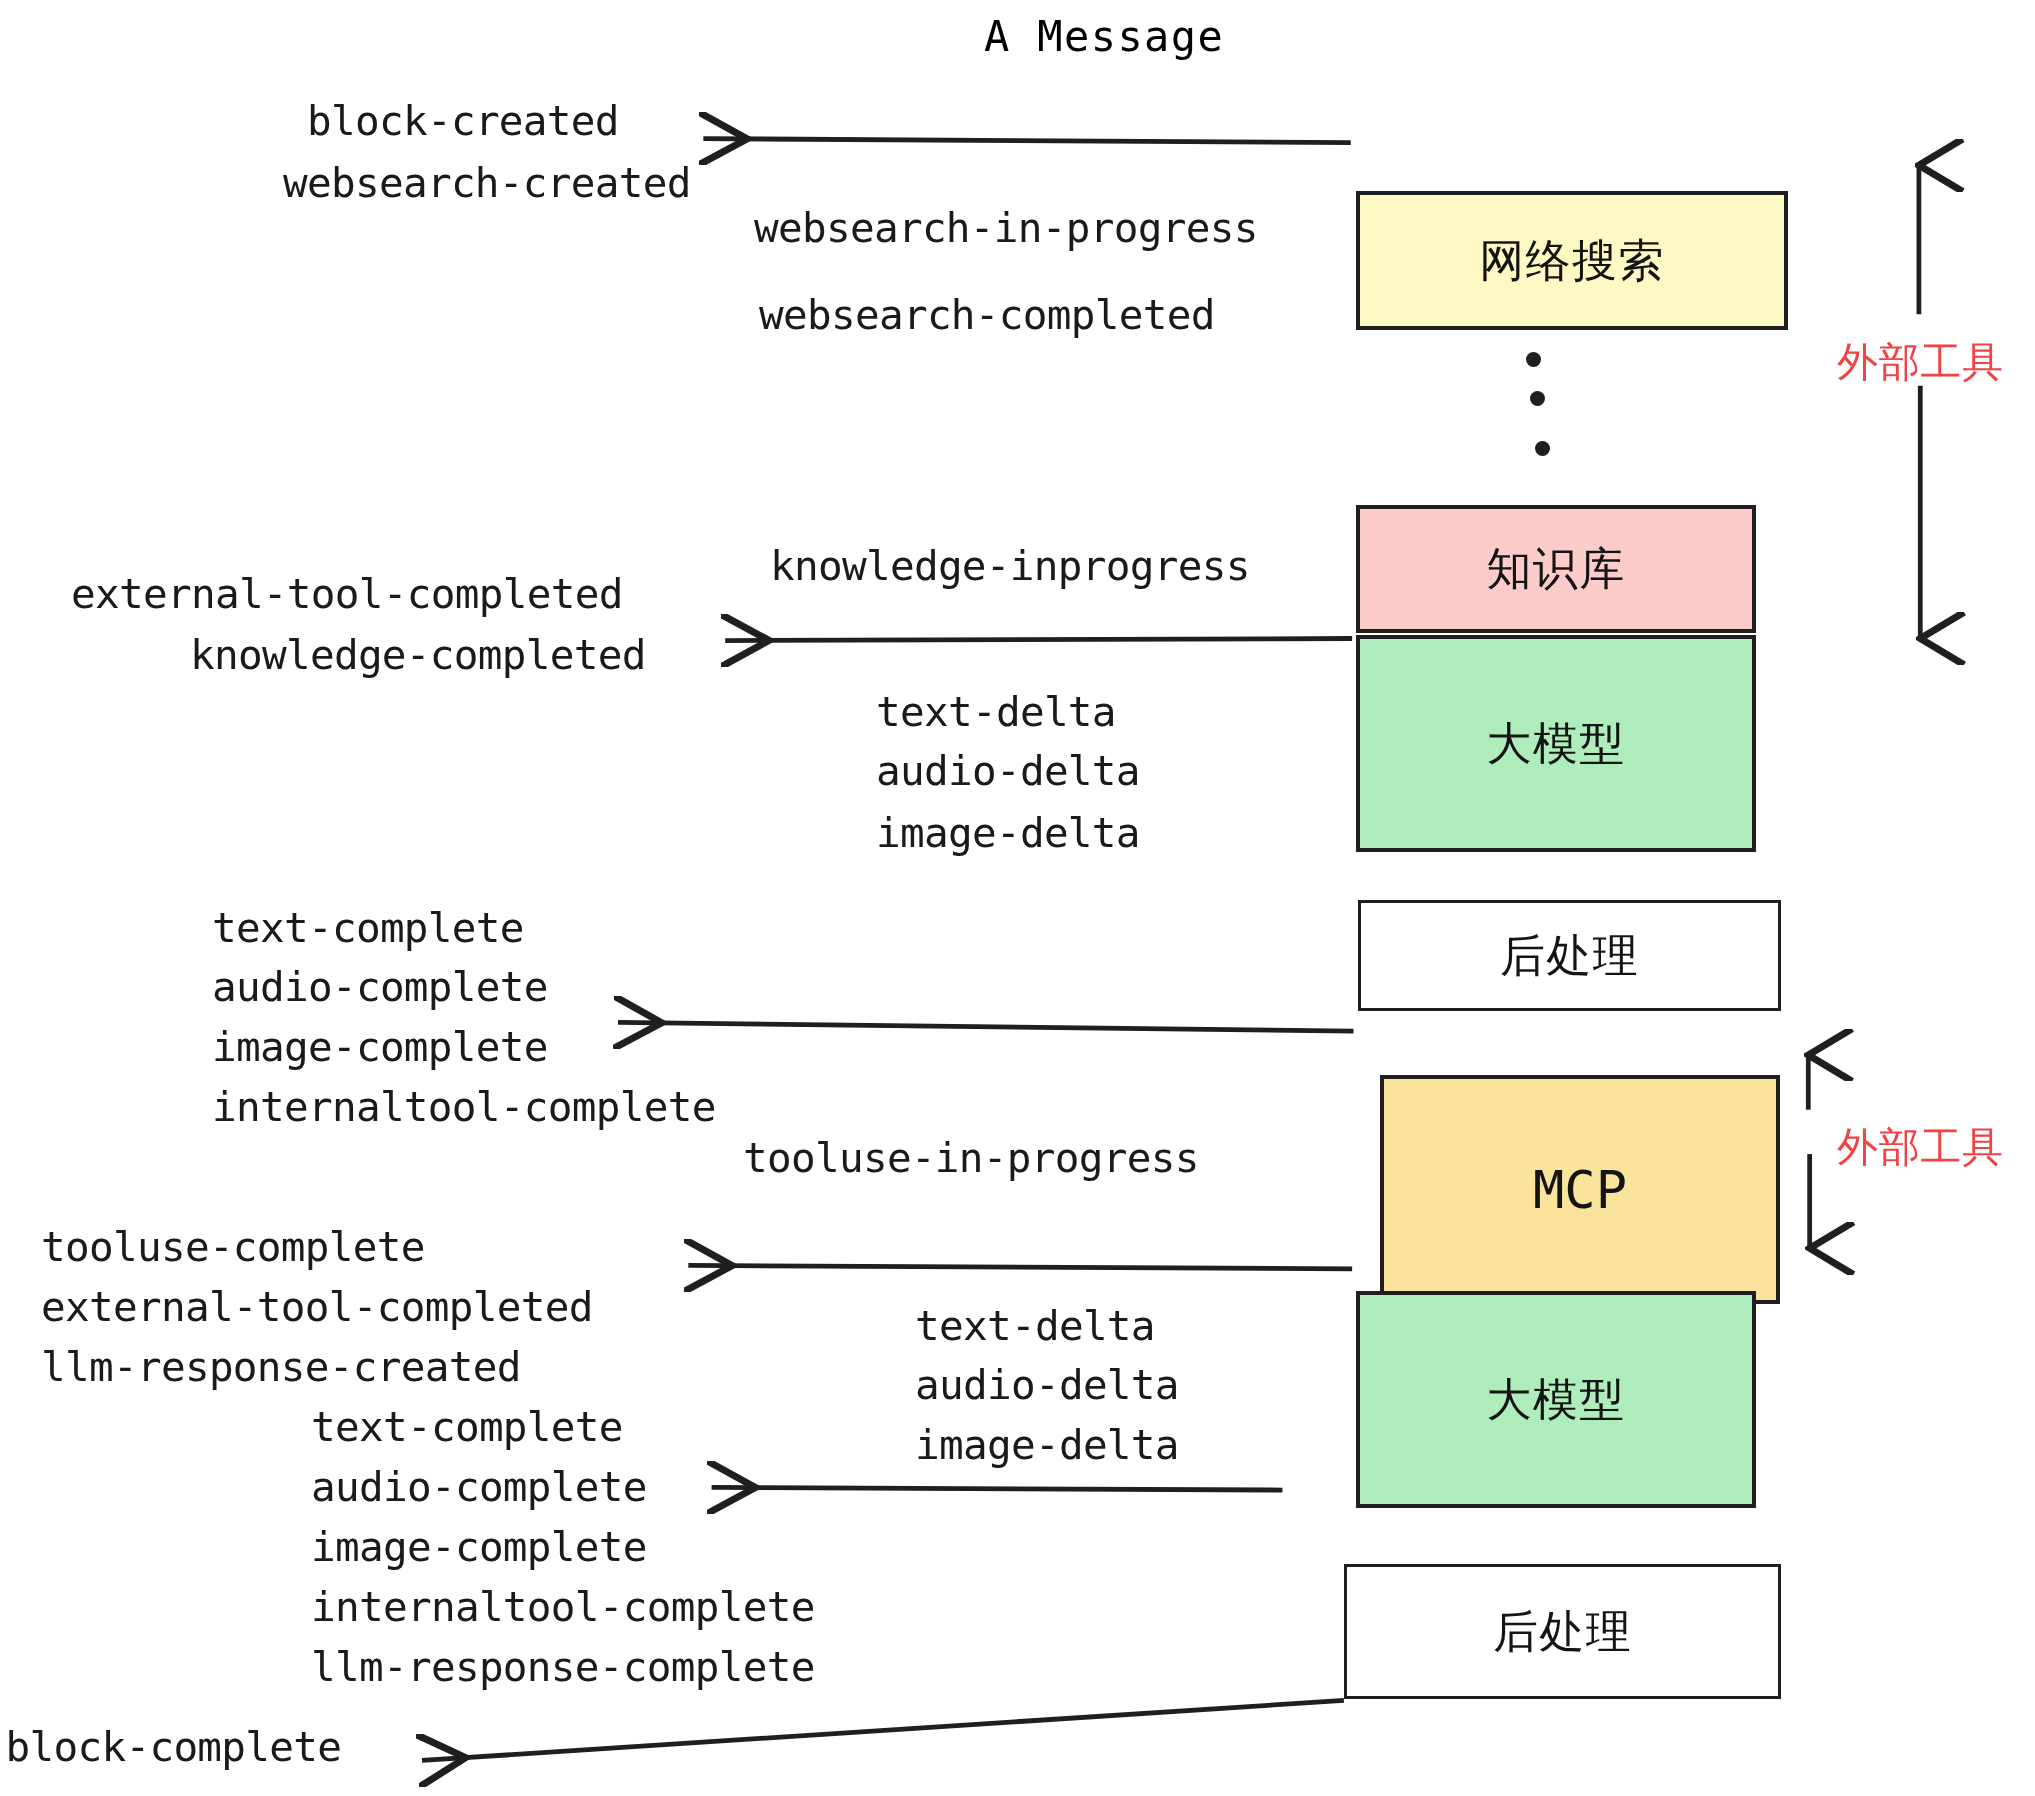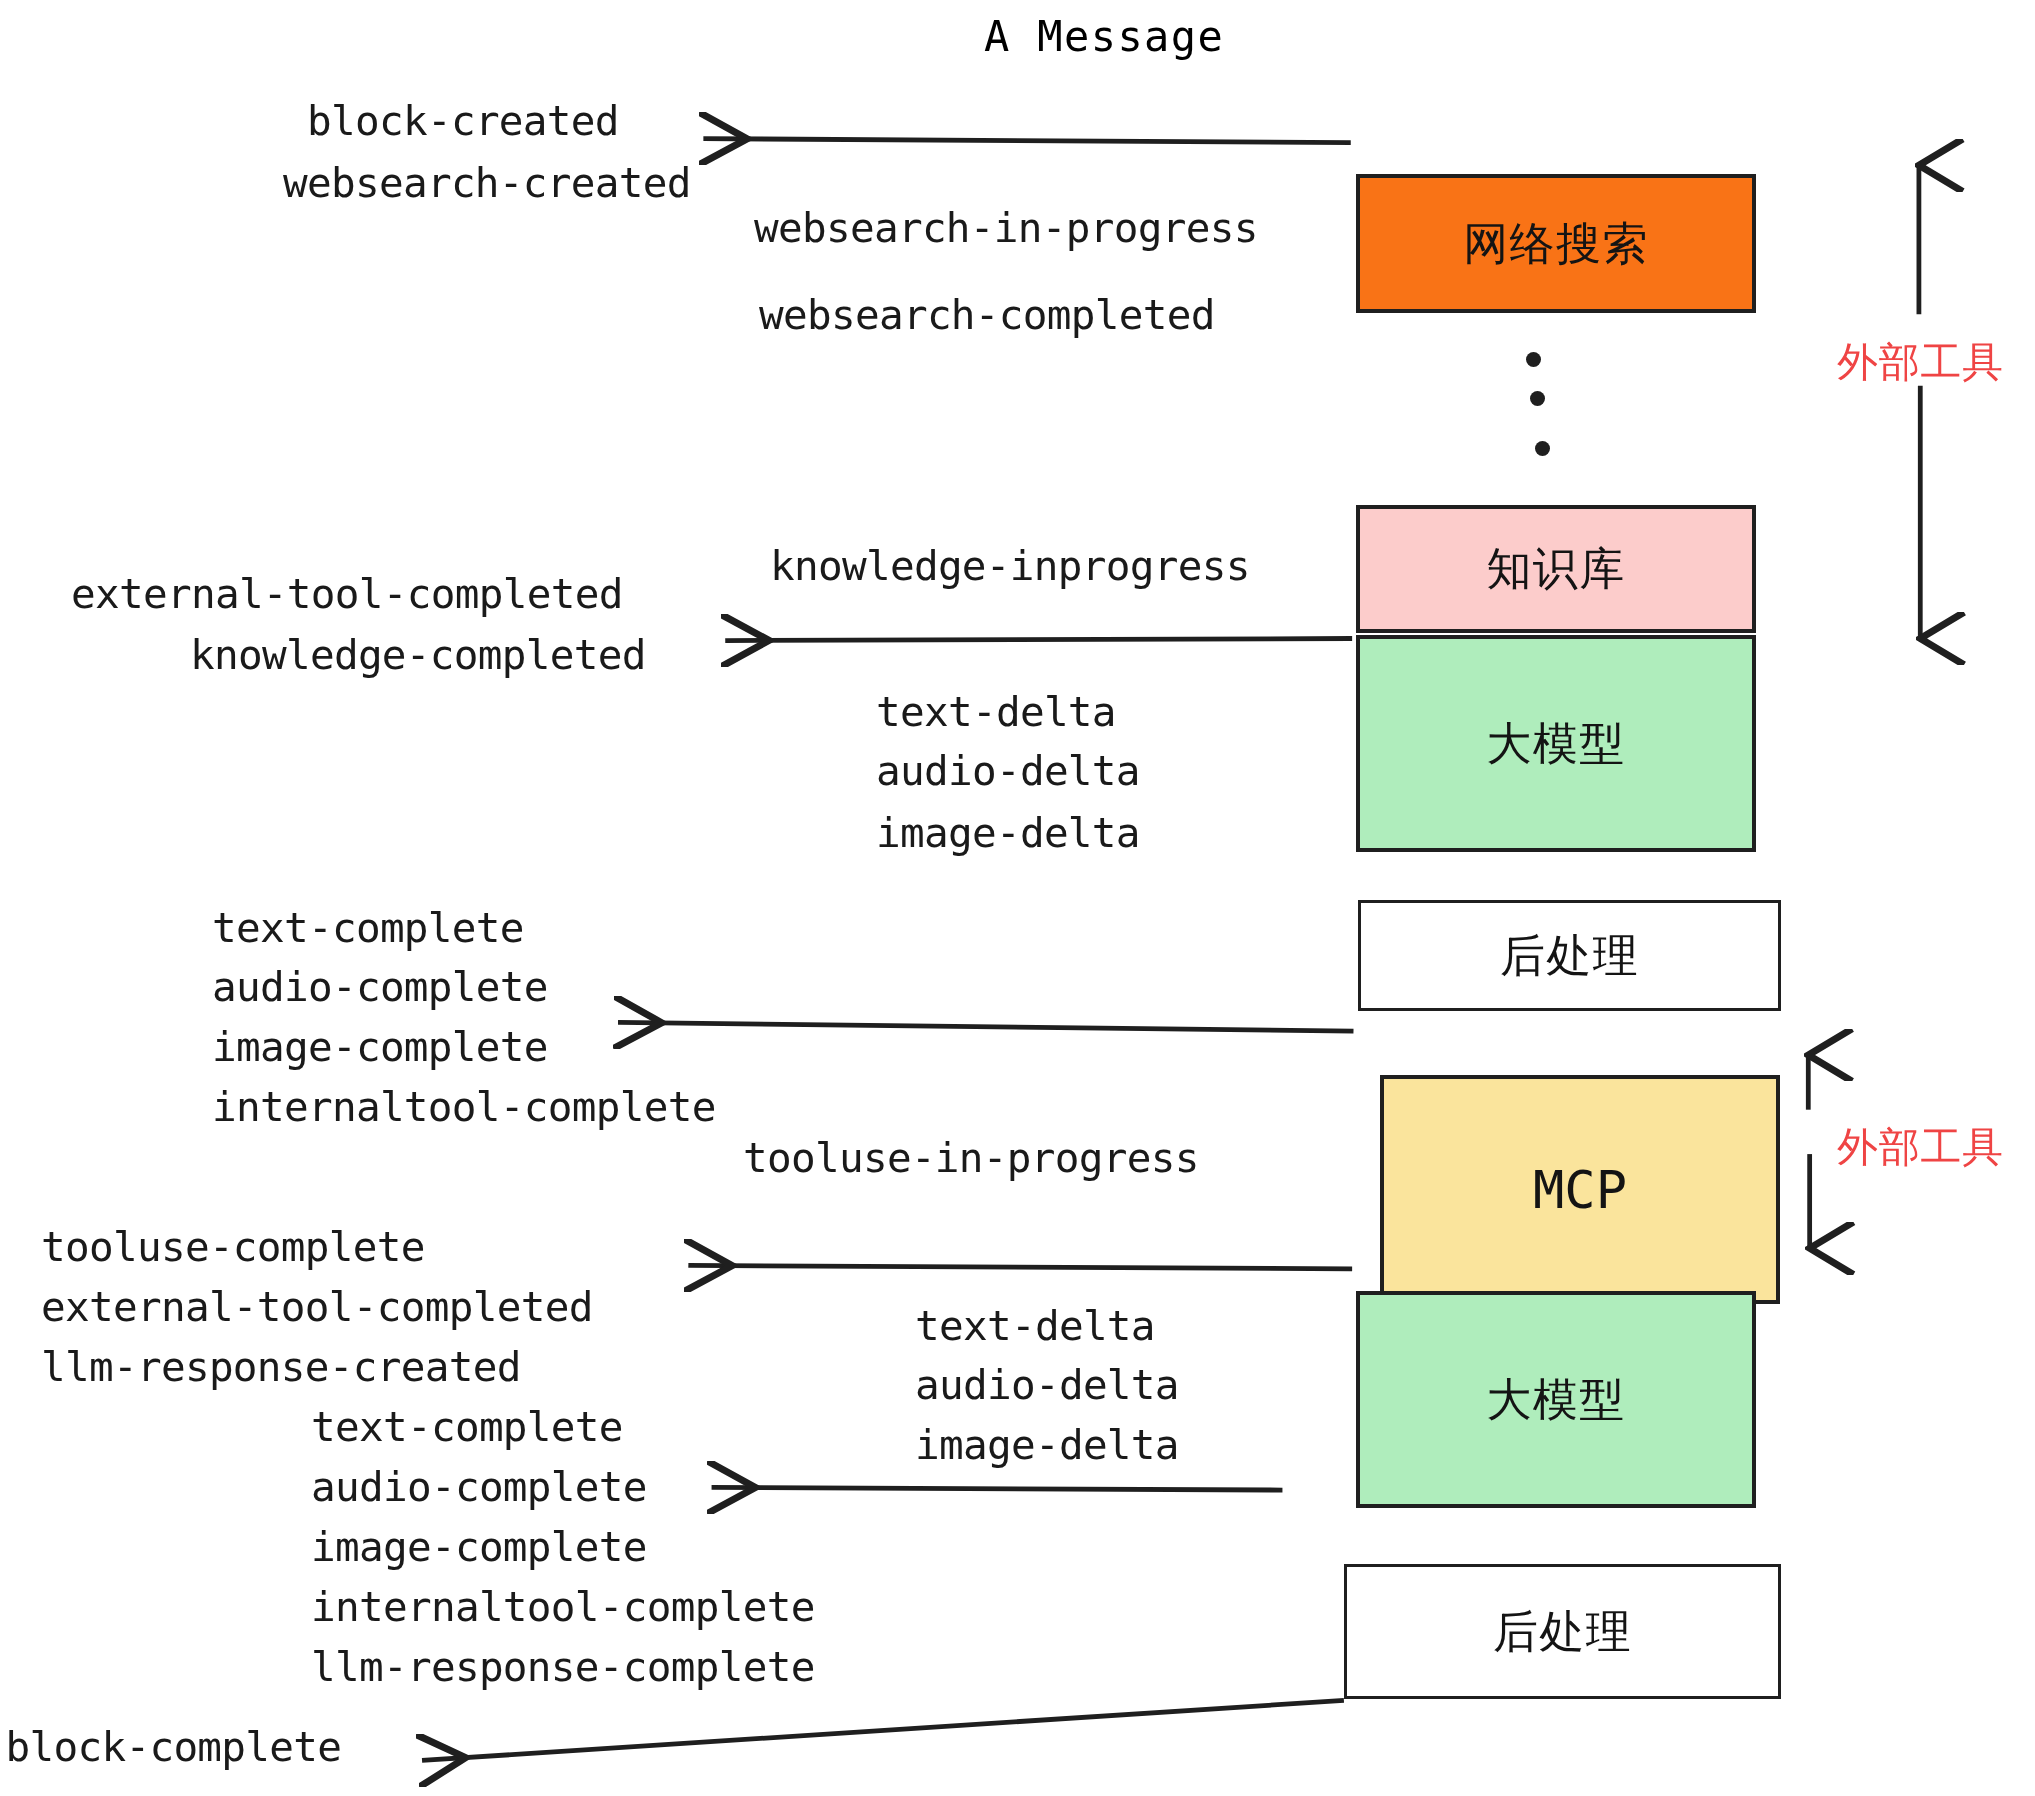--- a/index.html
+++ b/index.html
@@ -131,21 +131,21 @@
   <div class="evt" style="left:311px; top:1467px;">audio-complete</div>
 
   <div class="evt" style="left:311px; top:1527px;">image-complete</div>
 
   <div class="evt" style="left:311px; top:1587px;">internaltool-complete</div>
 
   <div class="evt" style="left:311px; top:1647px;">llm-response-complete</div>
 
   <div class="evt" style="left:5.5px; top:1727px;">block-complete</div>
 
-  <div class="box" style="left:1356px; top:174px; width:400px; height:139px; background:#f97316;">网络搜索</div>
+  <div class="box" style="left:1356px; top:191px; width:432px; height:139px; background:#fef9c3;">网络搜索</div>
 
   <div class="box" style="left:1356px; top:505px; width:400px; height:128px; background:#FCCCCB;">知识库</div>
 
   <div class="box" style="left:1356px; top:635px; width:400px; height:217px; background:#AFEDBC;">大模型</div>
 
   <div class="box thin" style="left:1358px; top:900px; width:423px; height:111px; background:#FFFFFF;">后处理</div>
 
   <div class="box mono" style="left:1356px; top:1075px; width:400px; height:229px; background:#FAE49C; font-size:52px;margin-left:24px;">MCP</div>
 
   <div class="box" style="left:1356px; top:1291px; width:400px; height:217px; background:#AFEDBC;">大模型</div>

